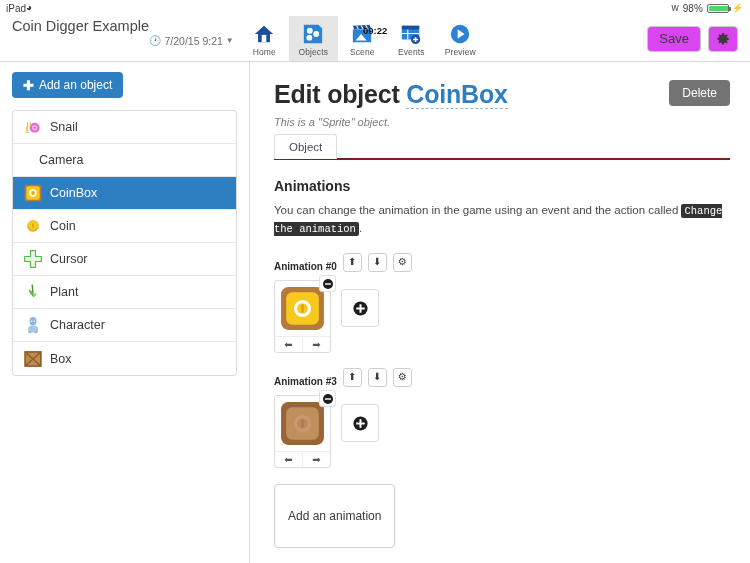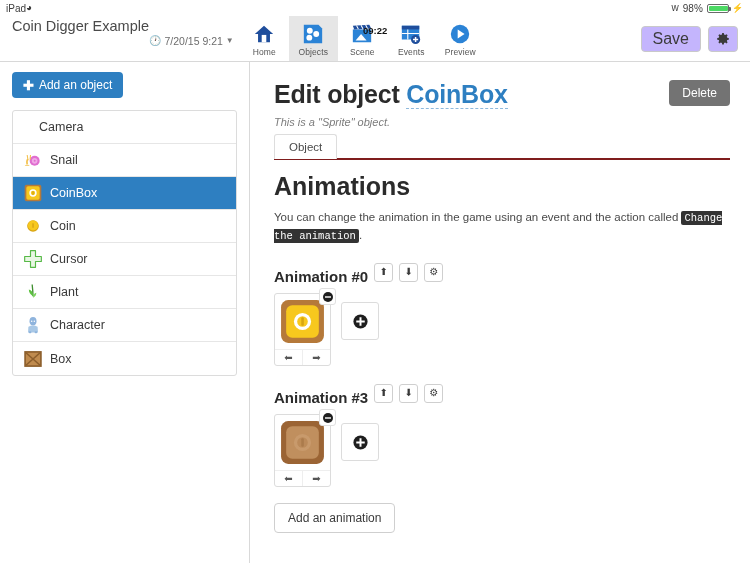--- a/index.html
+++ b/index.html
@@ -62,21 +62,21 @@
   .nav-ico { width: 22px; height: 22px; display: block; }
 
   #time-badge {
     position: absolute; left: 363px; top: 1px;
     font-size: 9.5px; font-weight: bold; color: #111; margin-top: 8px;
   }
 
   #topbar-right { margin-left: auto; display: flex; align-items: center; gap: 7px; padding-right: 12px; }
   .wbtn {
     min-width: 42px; height: 26px; border: 1px solid #c9c9c9; border-radius: 4px;
-    background: #c4b5fd; font-size: 16px; color: #3b3b3b; display: flex;
+    background: #d946ef; font-size: 13px; color: #3b3b3b; display: flex;
     align-items: center; justify-content: center; padding: 0 11px; cursor: pointer;
   }
   .wbtn.icon-only { padding: 0; width: 30px; min-width: 30px; }
 
   
   #content { display: flex; height: calc(563px - 16px - 46px); }
   #sidebar { width: 250px; border-right: 1px solid #d9d9d9; padding: 10px 12px 0 12px; background: #fff; }
   #main { flex: 1; padding: 18px 20px 0 24px; overflow: hidden; }
 
   
@@ -112,29 +112,29 @@
   #tabs { display: flex; margin-top: 5px; border-bottom: 2px solid #7f1d1d; }
   .tab {
     font-size: 11.5px; padding: 6px 14px; cursor: pointer; color: #2e7fc1;
     border: 1px solid transparent; border-bottom: none; position: relative; top: 1px;
   }
   .tab.active {
     color: #4a4a4a; background: #fff; border-color: #dddddd;
     border-radius: 3px 3px 0 0;
   }
 
-  #animations-title { font-size: 25px; font-weight: bold; color: #2b2b2b; margin-top: 12px; }
+  #animations-title { font-size: 14px; font-weight: bold; color: #2b2b2b; margin-top: 18px; }
   #anim-desc { font-size: 11.5px; color: #4a4a4a; margin-top: 8px; line-height: 17px; max-width: 455px; }
   code.kbd {
     background: #333333; color: #fff; font-family: "Liberation Mono", monospace;
     font-size: 10.5px; padding: 1px 3px; border-radius: 2px;
   }
 
   .anim-head { display: flex; align-items: center; gap: 6px; margin-top: 14px; }
-  .anim-label { font-size: 15px; font-weight: bold; color: #2b2b2b; margin-top: 9px; }
+  .anim-label { font-size: 10px; font-weight: bold; color: #2b2b2b; margin-top: 9px; }
   .sbtn {
     width: 19px; height: 19px; border: 1px solid #cfcfcf; border-radius: 3px;
     background: #fff; display: flex; align-items: center; justify-content: center;
     font-size: 10px; color: #3a3a3a; cursor: pointer; line-height: 1;
   }
 
   .frames-row { display: flex; align-items: flex-start; gap: 10px; margin-top: 8px; }
   .frame-cell {
     width: 57px; border: 1px solid #dcdcdc; border-radius: 3px; background: #fff;
     position: relative; padding: 3px 0 0 0;
@@ -150,21 +150,21 @@
     border-radius: 3px; background: #ffffff; border: 1px solid #e0e0e0;
     display: flex; align-items: center; justify-content: center; cursor: pointer;
   }
   .add-frame-btn {
     width: 38px; height: 38px; border: 1px solid #dcdcdc; border-radius: 3px;
     background: #fff; display: flex; align-items: center; justify-content: center;
     cursor: pointer; margin-top: 9px;
   }
   #add-animation-btn {
     margin-top: 16px; border: 1px solid #cfcfcf; border-radius: 4px; background: #fff;
-    font-size: 12px; color: #3b3b3b; padding: 7px 13px; cursor: pointer; font-family: inherit;
+    font-size: 12px; color: #3b3b3b; padding: 24px 13px; cursor: pointer; font-family: inherit;
   }
 </style>
 </head>
 <body>
 
 <div id="status-bar">
   <div id="status-left">
     <span>iPad</span>
     <span class="wifi-glyph">◕</span>
   </div>
@@ -255,34 +255,34 @@
 <div id="content">
 
   <div id="sidebar">
     <button id="add-object-btn">
       <span class="plus-sq">✚</span>
       <span>Add an object</span>
     </button>
 
     <div id="object-list">
 
-      <div class="obj-row header-row">
-        <span>Camera</span>
-      </div>
-
       <div class="obj-row">
         <svg class="obj-ico" viewBox="0 0 24 24">
           <path d="M3 18 q2-1 4 0 l1 1 H2 z" fill="#f2c14e"></path>
           <path d="M5 17 q-1-4 1-6" stroke="#f2c14e" stroke-width="2" fill="none"></path>
           <circle cx="14" cy="13" r="6" fill="#e06ed0"></circle>
           <circle cx="14" cy="13" r="3.4" fill="#f0a8e6"></circle>
           <circle cx="14" cy="13" r="1.2" fill="#e06ed0"></circle>
           <path d="M6 12 L5 6 M8.5 11.5 L9 6" stroke="#f2c14e" stroke-width="1.3"></path>
         </svg>
         <span>Snail</span>
+      </div>
+
+      <div class="obj-row header-row">
+        <span>Camera</span>
       </div>
 
       <div class="obj-row selected">
         <svg class="obj-ico" viewBox="0 0 24 24">
           <rect x="2" y="2" width="20" height="20" rx="2.5" fill="#b5793a"></rect>
           <rect x="4" y="4" width="16" height="16" rx="2" fill="#f7c81e"></rect>
           <circle cx="12" cy="12" r="4.4" fill="#ffffff"></circle>
           <circle cx="12" cy="12" r="2.6" fill="#f7c81e"></circle>
           <rect x="11.4" y="10" width="1.3" height="4" fill="#c79a10"></rect>
         </svg>

